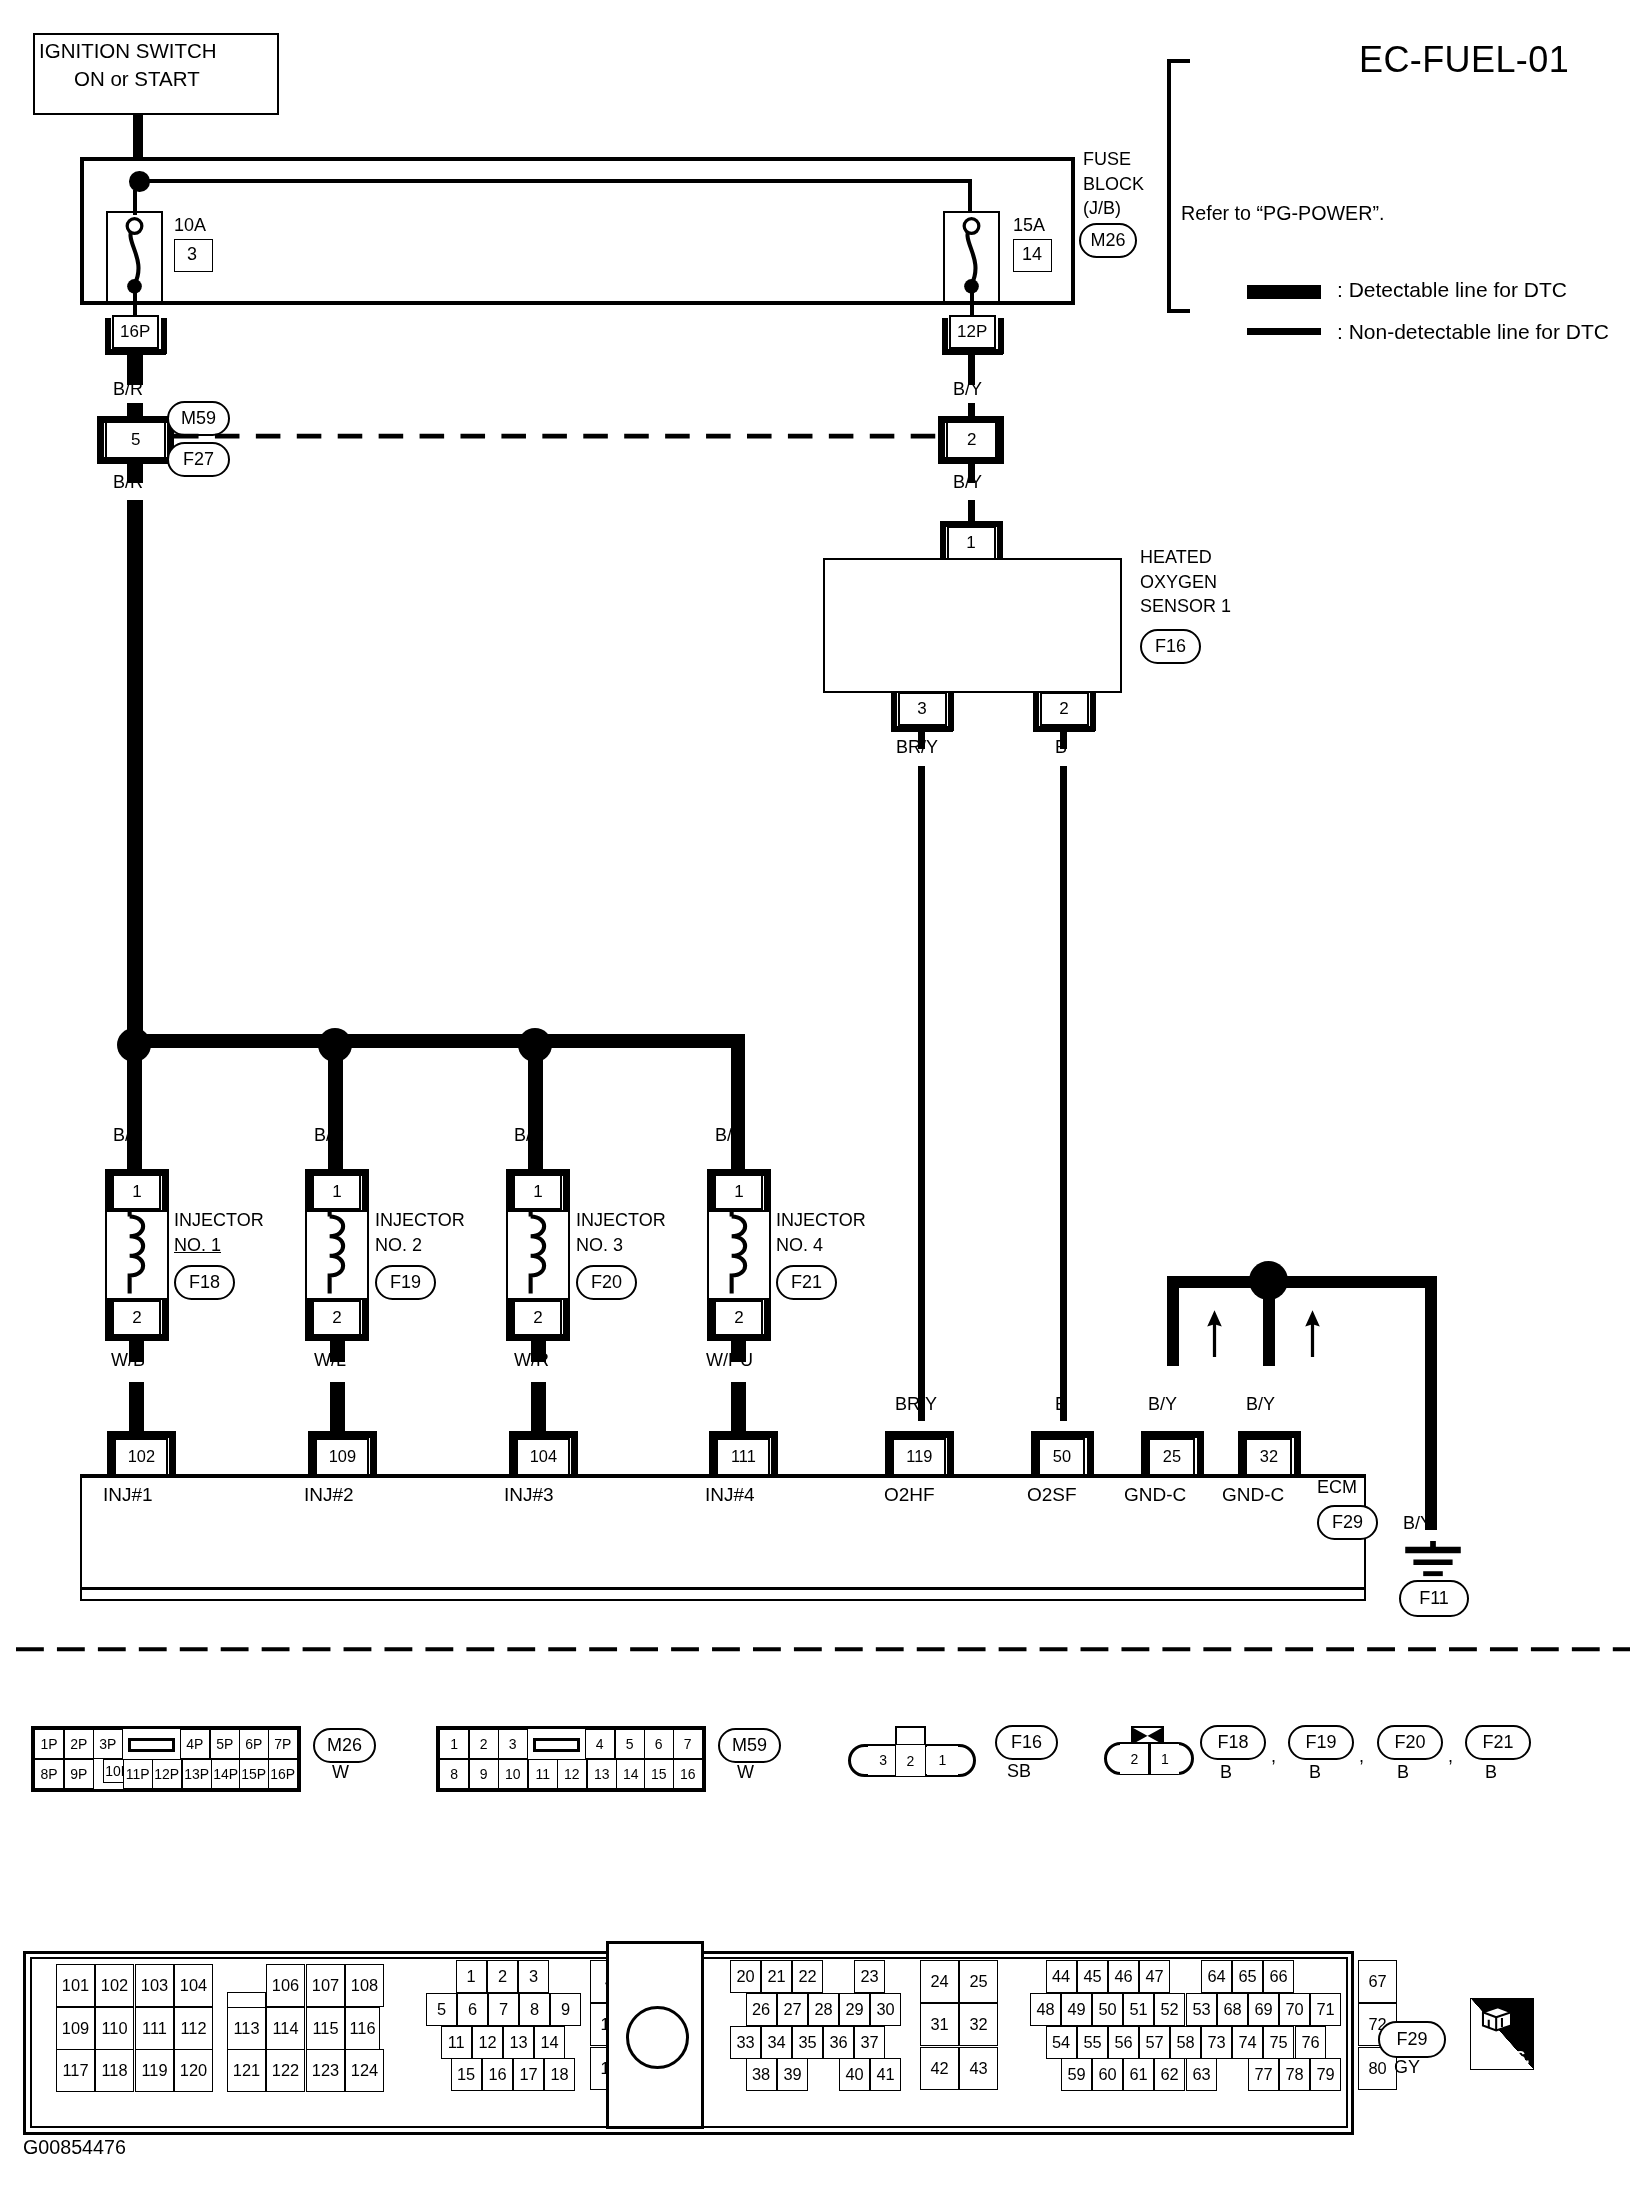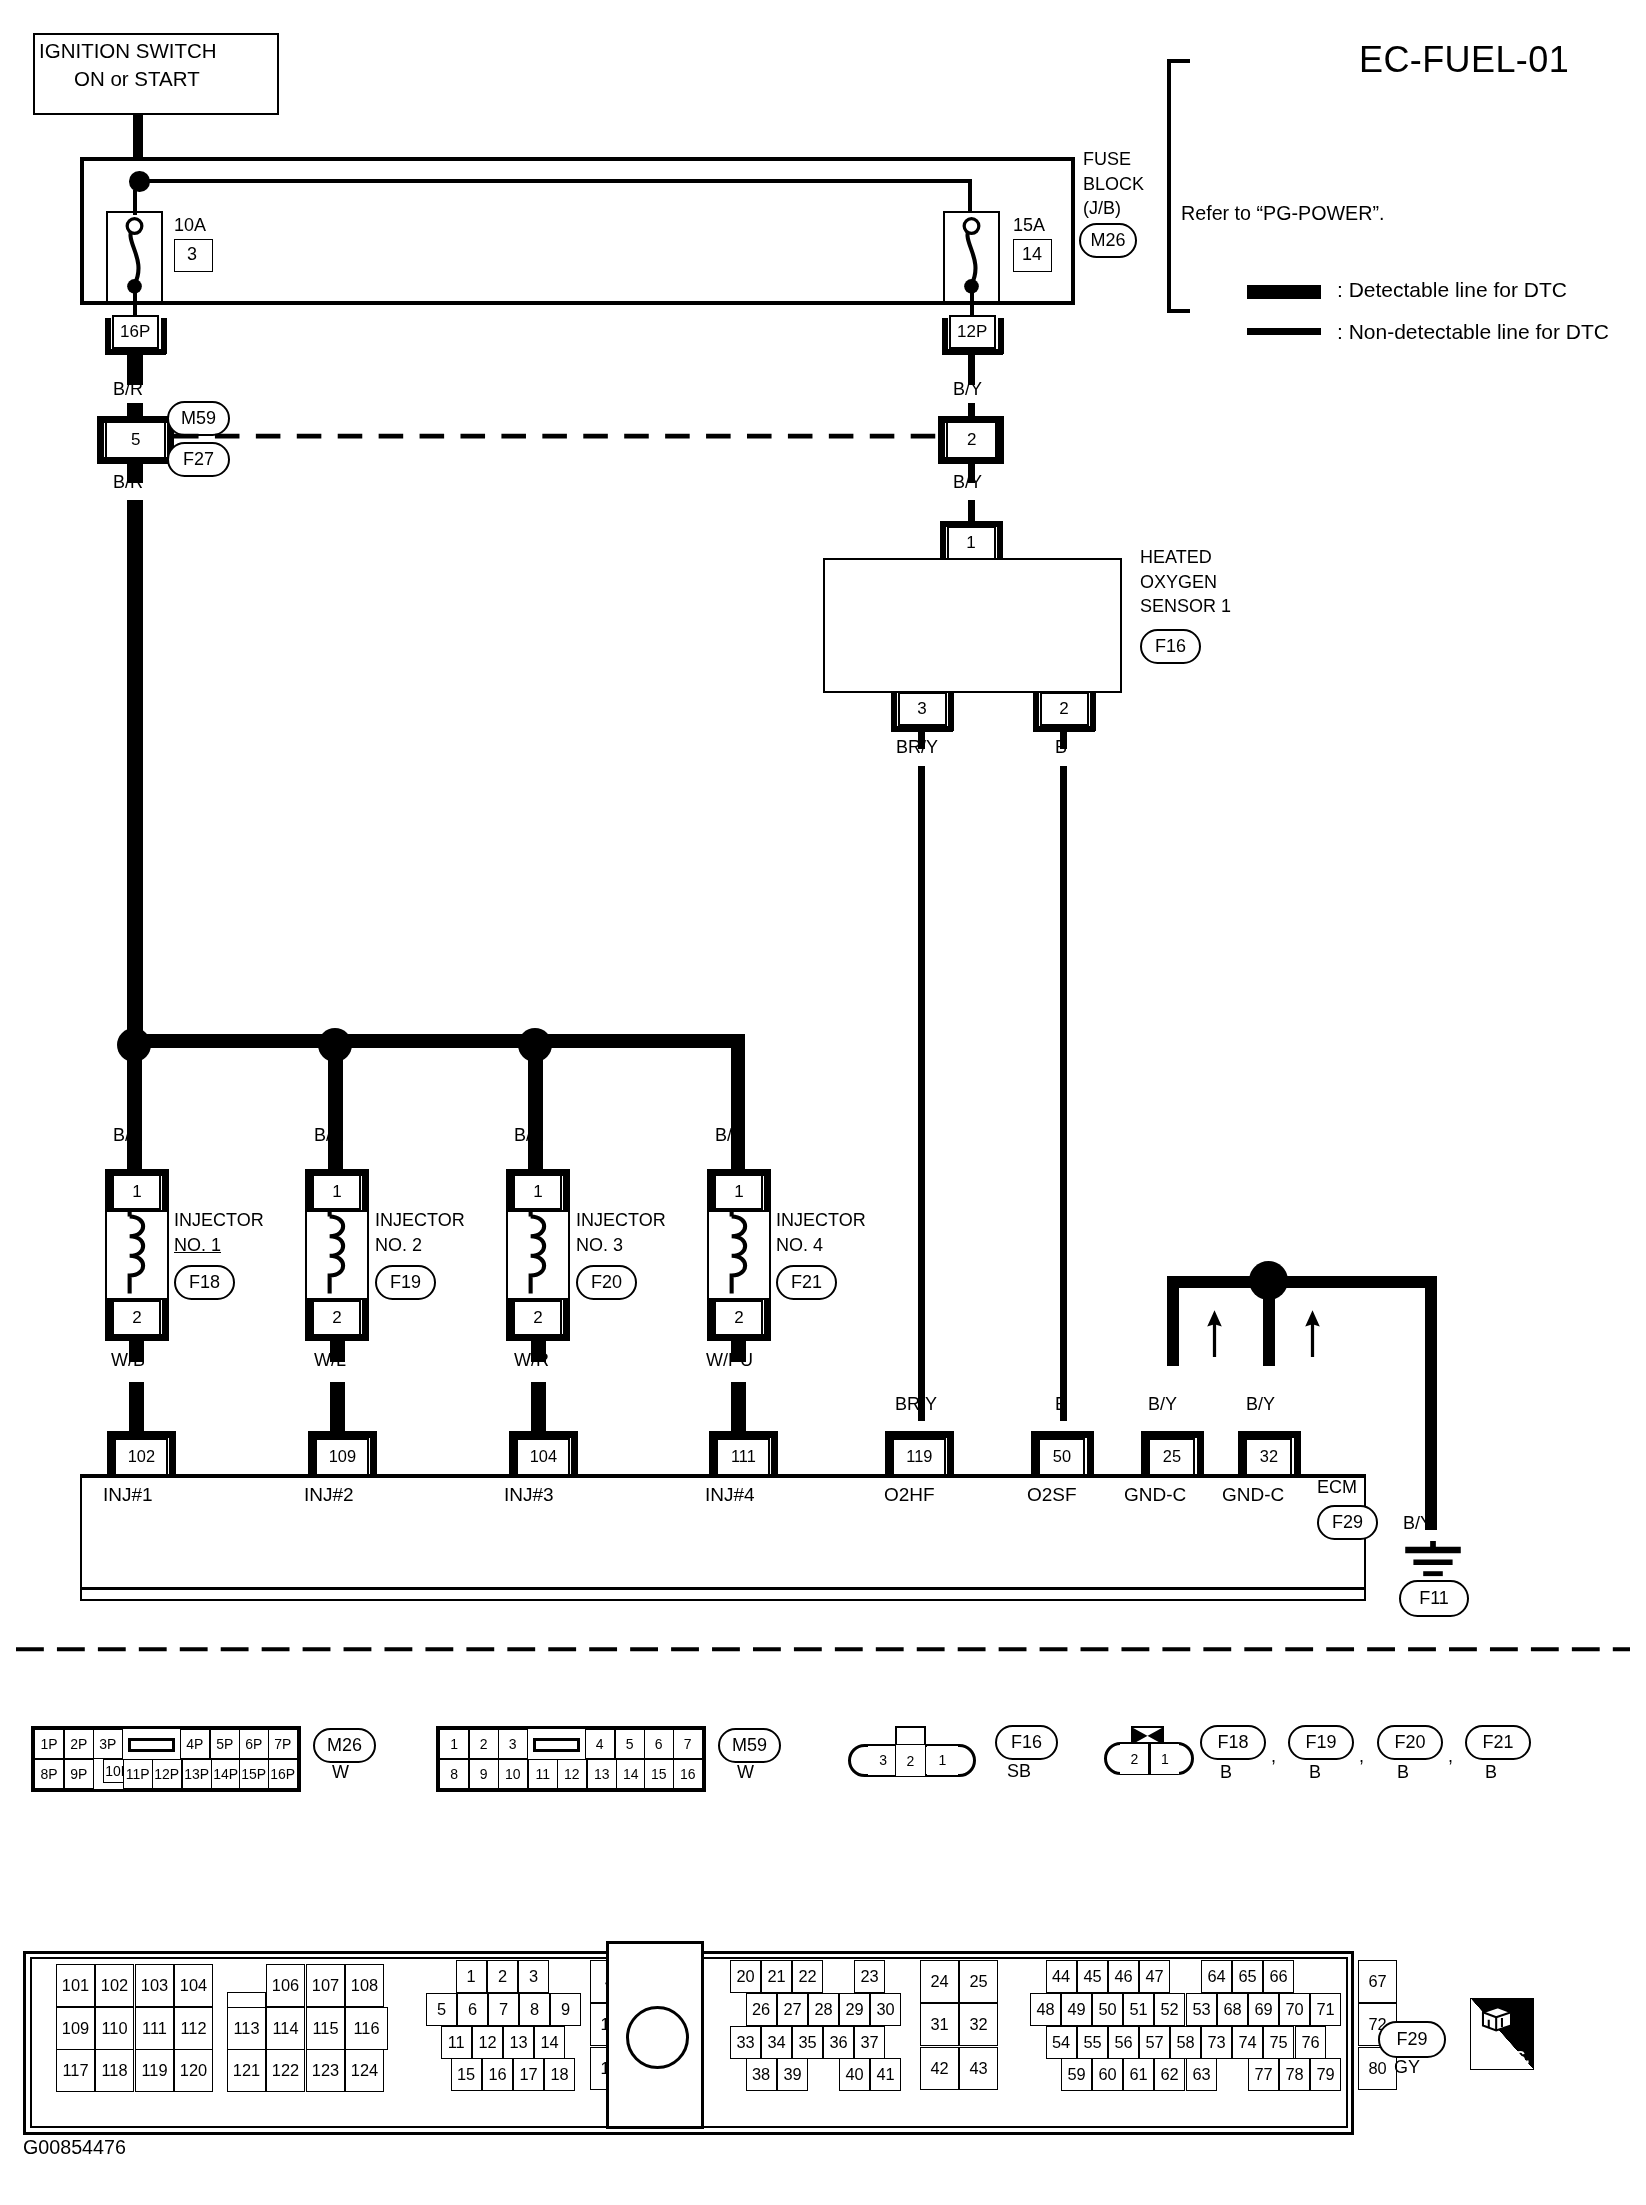--- a/index.html
+++ b/index.html
@@ -488,21 +488,21 @@
 </div>
 
 <div class="abs" style="left:227px;top:1964px;">
   <div class="cell" style="left:0;top:0;width:39px;height:43px;margin-top:28px;">105</div>
   <div class="cell" style="left:39px;top:0;width:39px;height:43px;">106</div>
   <div class="cell" style="left:79px;top:0;width:39px;height:43px;">107</div>
   <div class="cell" style="left:118px;top:0;width:39px;height:43px;">108</div>
   <div class="cell" style="left:0;top:43px;width:39px;height:43px;">113</div>
   <div class="cell" style="left:39px;top:43px;width:39px;height:43px;">114</div>
   <div class="cell" style="left:79px;top:43px;width:39px;height:43px;">115</div>
-  <div class="cell" style="left:118px;top:43px;width:43px;height:43px;">116</div>
+  <div class="cell" style="left:118px;top:43px;width:35px;height:43px;">116</div>
   <div class="cell" style="left:0;top:85px;width:39px;height:43px;">121</div>
   <div class="cell" style="left:39px;top:85px;width:39px;height:43px;">122</div>
   <div class="cell" style="left:79px;top:85px;width:39px;height:43px;">123</div>
   <div class="cell" style="left:118px;top:85px;width:39px;height:43px;">124</div>
 </div>
 
 <div class="abs" style="left:426px;top:1960px;">
   <div class="cell" style="left:29.5px;top:0;width:31px;height:33px;">1</div>
   <div class="cell" style="left:61px;top:0;width:31px;height:33px;">2</div>
   <div class="cell" style="left:92px;top:0;width:31px;height:33px;">3</div>

